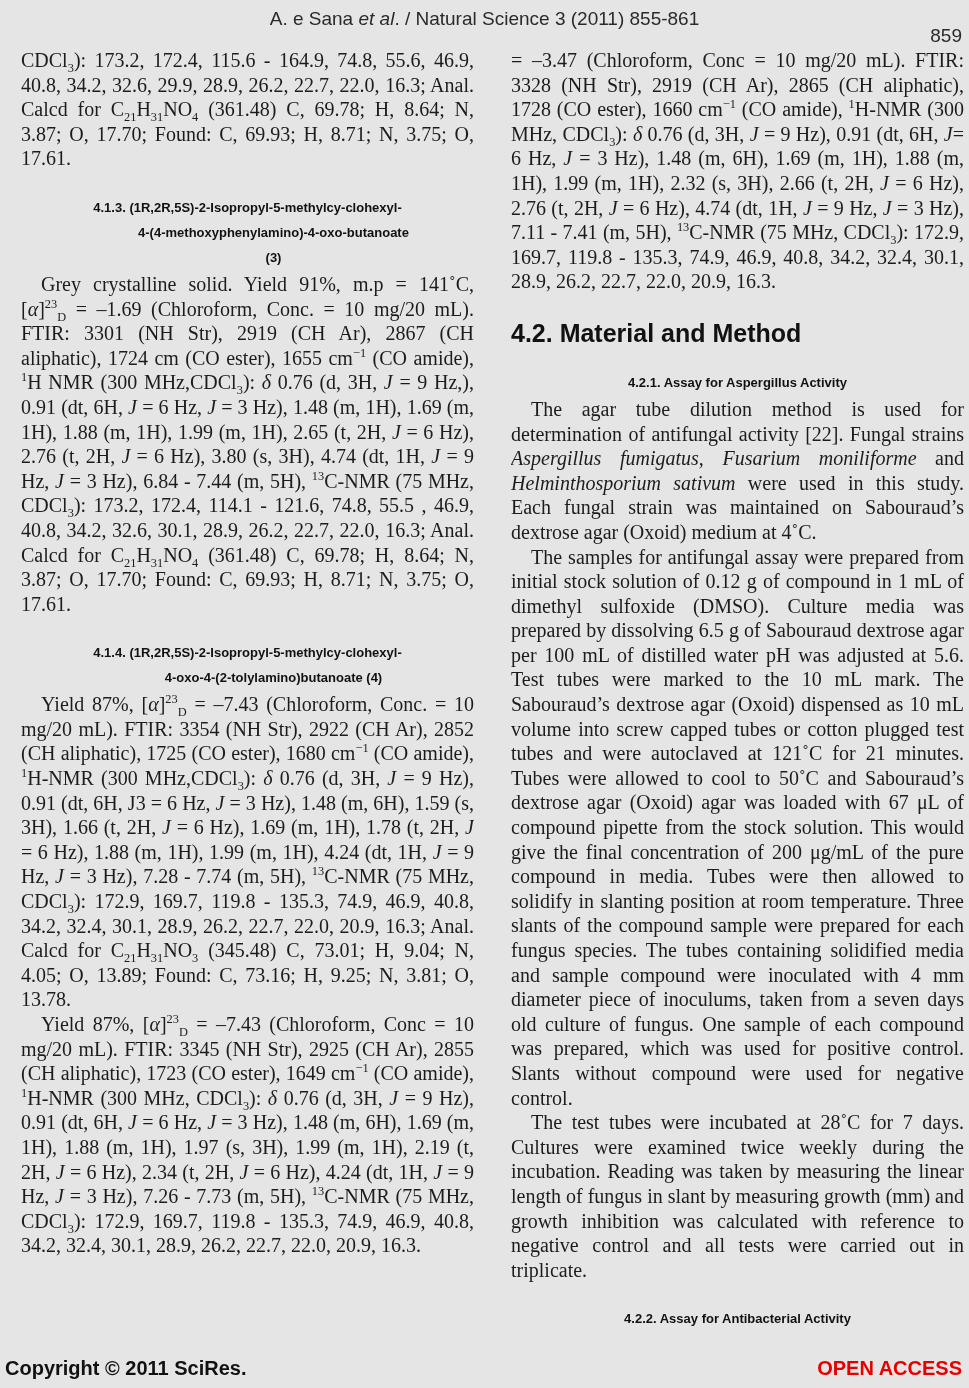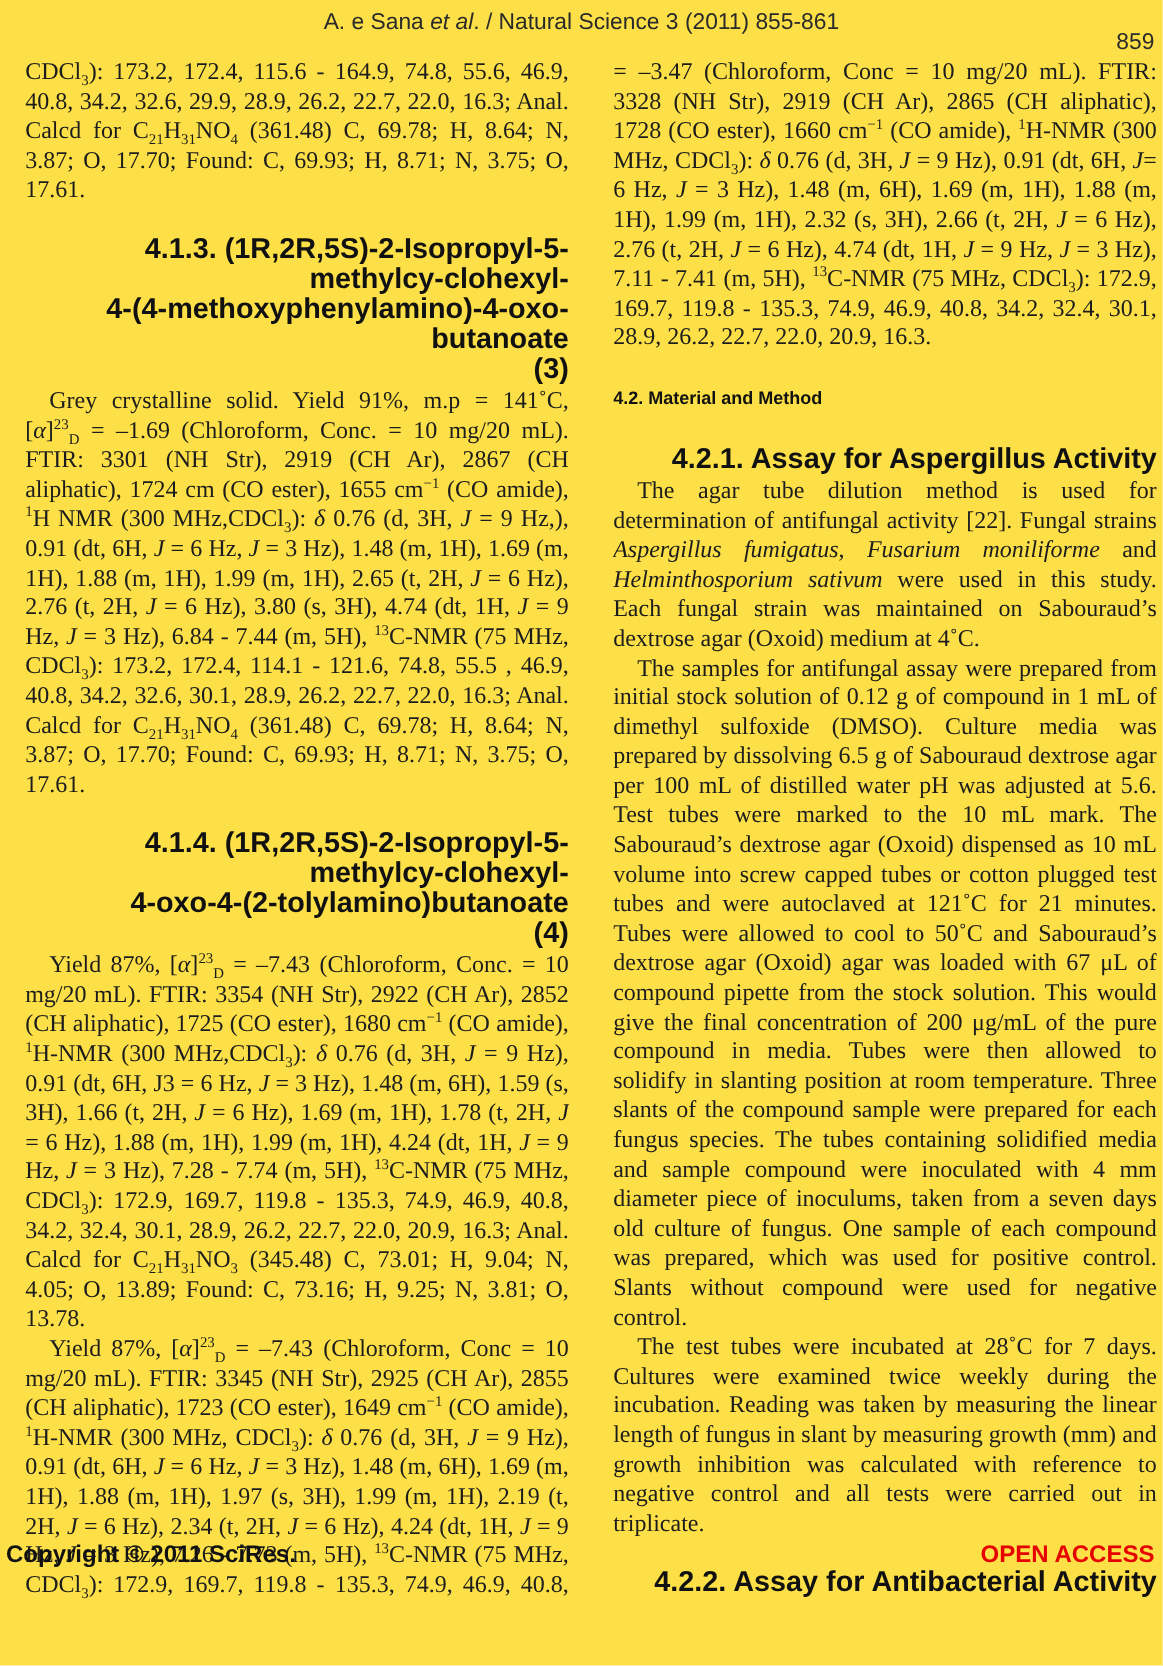--- a/index.html
+++ b/index.html
@@ -1,20 +1,20 @@
 <!DOCTYPE html>
 <html><head>
 <meta charset="utf-8">
 <style>
   html, body { margin: 0; padding: 0; background: #ffffff; }
   .page {
     position: relative;
     width: 969px;
     height: 1388px;
-    background: #fde047;
+    background: #e5e5e5;
     color: #1c1c1c;
     font-family: "Liberation Serif", serif;
     overflow: hidden;
     box-sizing: border-box;
   }
   
   .running-head {
     position: relative;
     padding-top: 8px;
     height: 30px;
@@ -43,42 +43,42 @@
     color: #1c1c1c;
   }
   p.body.indent { text-indent: 20px; }
   p.body.cont { text-indent: 0; }
   p.body + p.body { margin-top: 0; }
   sup, sub { font-size: 0.62em; line-height: 0; }
   i { font-style: italic; }
   .subhead {
     font-family: "Liberation Sans", sans-serif;
     font-weight: bold;
-    font-size: 24px;
+    font-size: 13px;
     line-height: 25px;
     margin: 24px 0 2px 0;
     padding-left: 52px;
     text-indent: -52px;
     color: #111111;
-    text-align: right;
+    text-align: center;
   }
   .sechead {
     font-family: "Liberation Sans", sans-serif;
     font-weight: bold;
-    font-size: 15px;
+    font-size: 25px;
     line-height: 26px;
     margin: 26px 0 0 0;
     color: #111111;
   }
   
   .page-footer {
     position: absolute;
     left: 5px;
     right: 7px;
-    top: 1268px;
+    top: 1340px;
     display: flex;
     justify-content: space-between;
     align-items: baseline;
     font-family: "Liberation Sans", sans-serif;
     font-weight: bold;
     font-size: 20px;
   }
   .copyright { color: #111111; }
   .open-access { color: #e60000; cursor: pointer; }
 </style>

